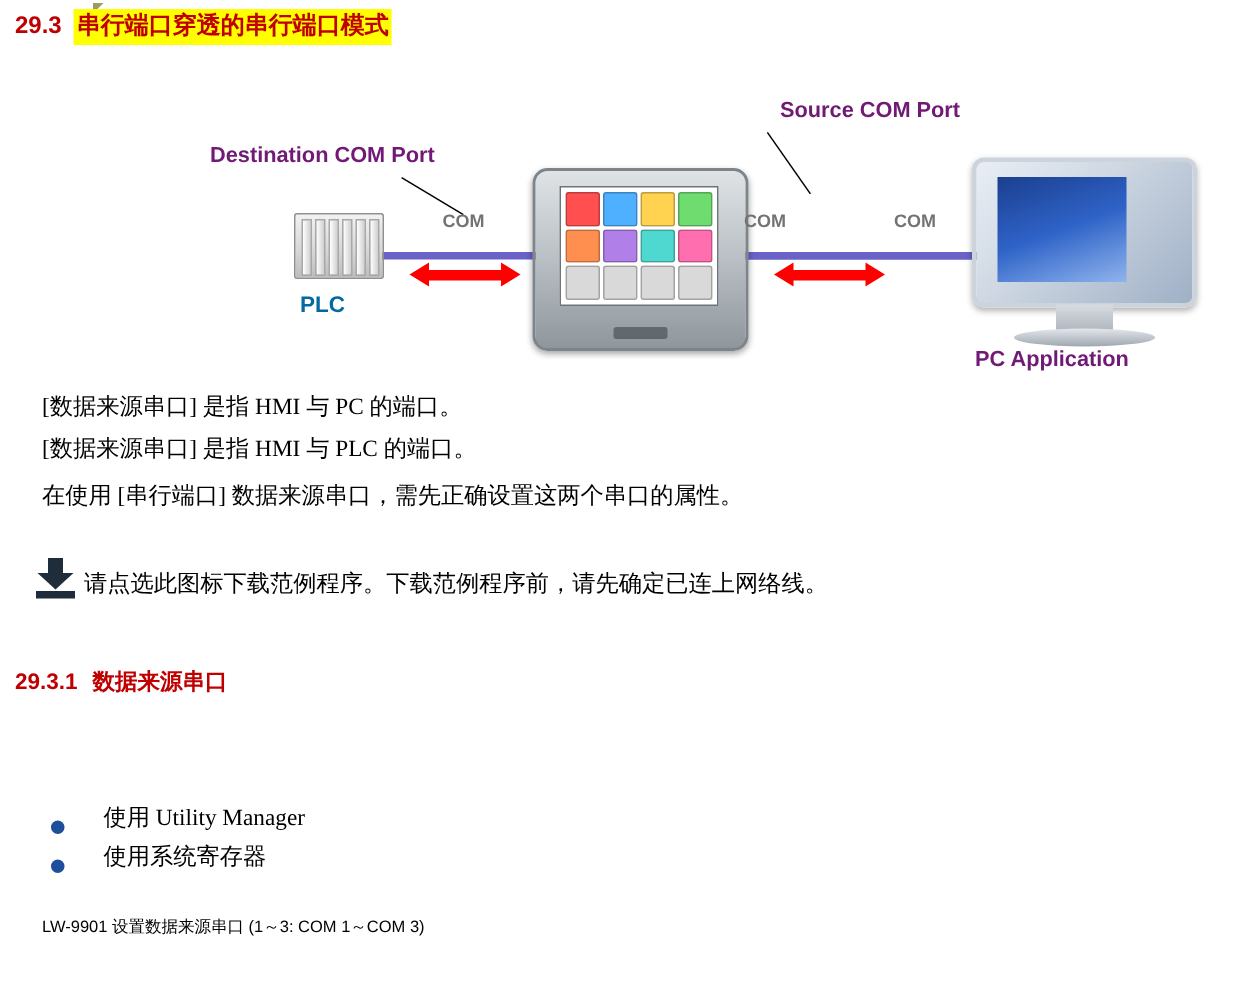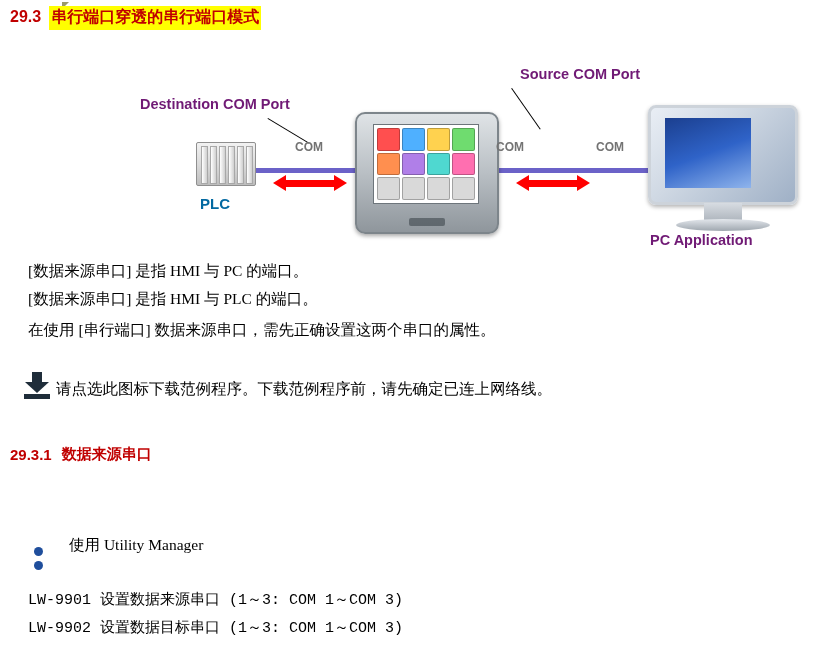--- a/index.html
+++ b/index.html
@@ -318,23 +318,24 @@
     border-radius: 50%;
     background: #1f4e9c;
     flex: 0 0 auto;
   }
   .b1 { top: 535px; }
   .b2 { top: 561px; }
 
   .reg-row {
     position: absolute;
     left: 28px;
-    font-family: Liberation Mono, monospace;
-    font-size: 15px;
+    font-family: Liberation Sans, sans-serif;
+    font-size: 11px;
     white-space: nowrap;
+    margin-top: 20px;
   }
   .r1 { top: 590px; }
   .r2 { top: 618px; }
 </style>
 </head>
 <body>
 
 <div class="page">
 
   <div class="caret"></div>
@@ -417,18 +418,18 @@
     <span class="h3-title">数据来源串口</span>
   </div>
 
 
   <div class="bullet-row b1">
     <span class="dot"></span>
     <span>使用 Utility Manager</span>
   </div>
   <div class="bullet-row b2">
     <span class="dot"></span>
+    <span>使用系统寄存器</span>
   </div>
 
   <div class="reg-row r1">LW-9901  设置数据来源串口  (1～3: COM 1～COM 3)</div>
-  <div class="reg-row r2">LW-9902  设置数据目标串口  (1～3: COM 1～COM 3)</div>
 
 </div>
 
 </body></html>

